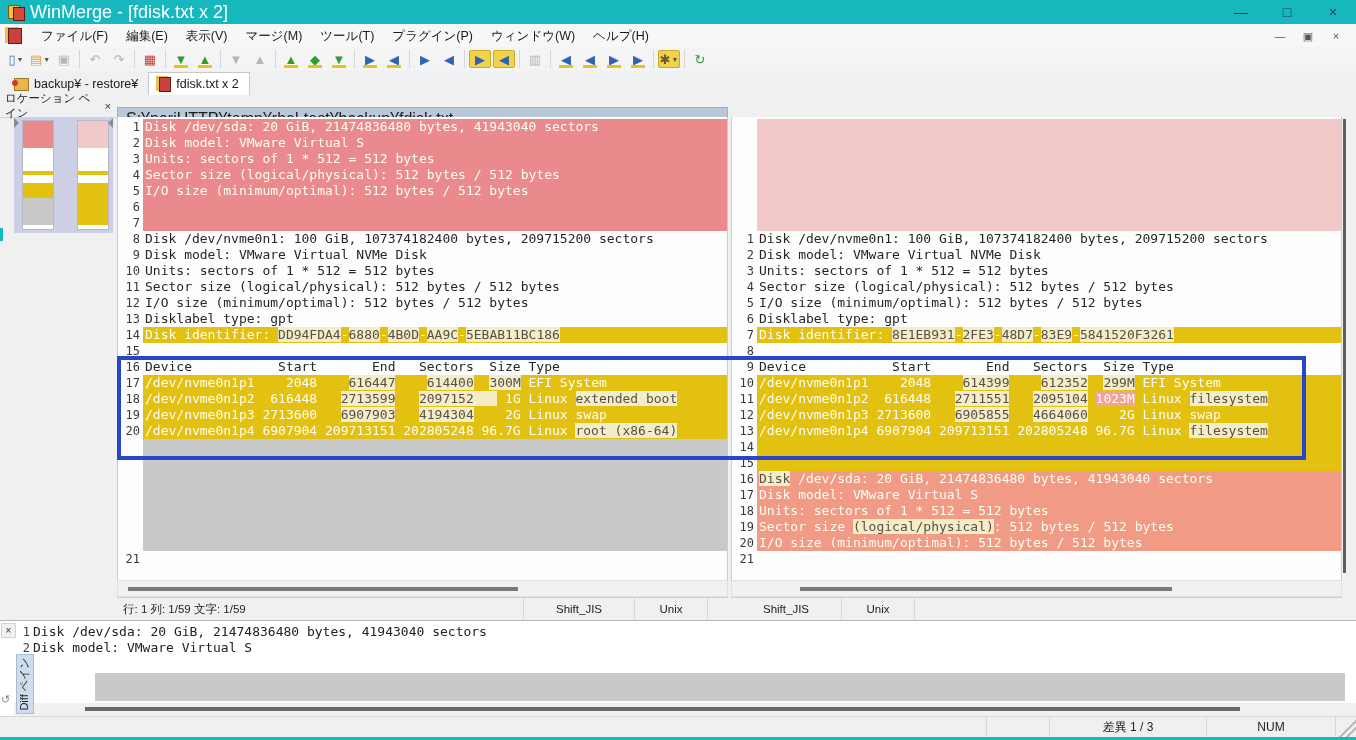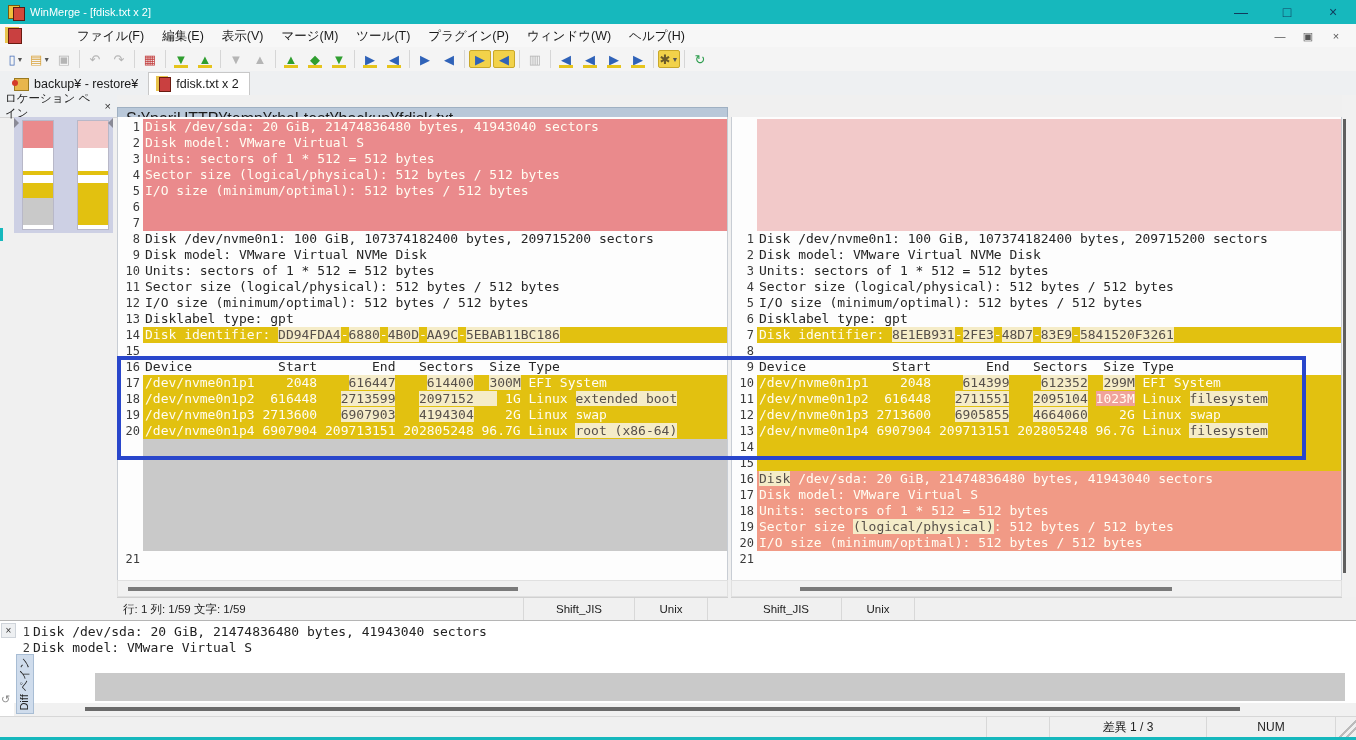--- a/index.html
+++ b/index.html
@@ -4,25 +4,25 @@
 <style>
   html,body{margin:0;padding:0;}
   body{width:1356px;height:740px;overflow:hidden;background:#f0f0f0;
        font-family:"Liberation Sans",sans-serif;position:relative;font-size:12px;color:#222;}
   .abs{position:absolute;}
   
   .titlebar{left:0;top:0;width:1356px;height:24px;background:var(--titlebar);display:flex;align-items:center;}
   .app-icon{width:16px;height:14px;margin:0 6px 0 8px;position:relative;}
   .app-icon .p1{position:absolute;left:0;top:0;width:10px;height:12px;background:#f0c23c;border:1px solid #7a5a10;}
   .app-icon .p2{position:absolute;left:5px;top:2px;width:10px;height:12px;background:#d44a3a;border:1px solid #5a1a10;}
-  .title-text{color:#fff;font-size:11px;}
+  .title-text{color:#fff;font-size:18px;}
   .title-controls{margin-left:auto;display:flex;height:100%;}
   .tc{width:46px;text-align:center;line-height:24px;color:#113a5c;font-size:14px;}
   
-  .menubar{left:0;top:24px;width:1356px;height:23px;background:#f7f7f7;border-bottom:1px solid #e3e3e3;display:flex;align-items:center;gap:36px;}
+  .menubar{left:0;top:24px;width:1356px;height:23px;background:#f7f7f7;border-bottom:1px solid #e3e3e3;display:flex;align-items:center;}
   .menu-doc-icon{width:12px;height:14px;background:#c94040;border:1px solid #6a1a10;margin:0 10px 0 8px;box-shadow:-3px -1px 0 #e8c34c;}
   .menu-item{padding:0 9px;line-height:22px;font-size:12.5px;color:#1a1a1a;}
   .mdi-controls{margin-left:auto;display:flex;margin-right:6px;}
   .mdi{width:26px;text-align:center;color:#555;font-size:11px;line-height:20px;border:1px solid transparent;}
   
   .toolbar{left:0;top:47px;width:1356px;height:24px;background:#f4f4f4;border-bottom:1px solid #e0e0e0;display:flex;align-items:center;padding-left:4px;}
   .tsep{width:1px;height:18px;background:#d6d6d6;margin:0 3px;}
   .tbtn{width:22px;height:20px;margin:0 1px;display:inline-flex;align-items:center;justify-content:center;position:relative;font-size:13px;border-radius:2px;}
   .tbtn.boxed{background:#f2d24a;border:1px solid #c9a82a;width:20px;height:16px;}
   .tbtn.disabled{color:#b5b5b5 !important;}

